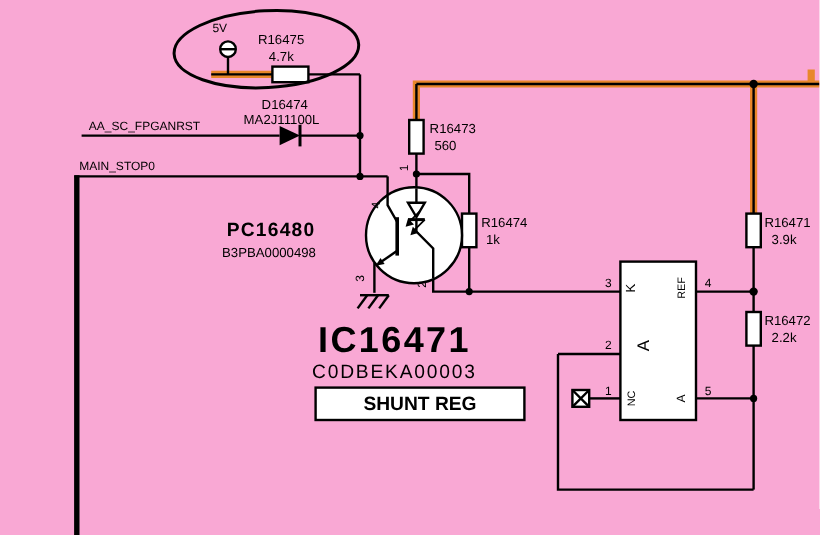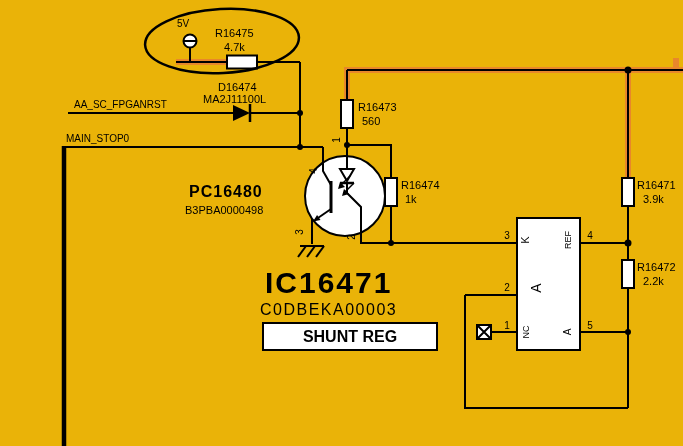--- a/index.html
+++ b/index.html
@@ -1,16 +1,16 @@
 <!DOCTYPE html>
 <html><head>
 <meta charset="utf-8">
 <style>
   html,body{margin:0;padding:0;background:#fff;}
-  .page{position:relative;width:683px;height:446px;background:#eab308;overflow:hidden;
+  .page{position:relative;width:683px;height:446px;background:#f9a8d4;overflow:hidden;
         font-family:"Liberation Sans",sans-serif;}
   svg{display:block;}
   text{font-family:"Liberation Sans",sans-serif;fill:#000;}
   .t9{font-size:9px}.t10{font-size:10px}.t11{font-size:11px}
   .t14{font-size:14px}.t15{font-size:16px;letter-spacing:1.5px}
   .t16b{font-size:16px;font-weight:bold}.t16bl{font-size:16px;font-weight:bold;letter-spacing:1px}
   .t30b{font-size:30px;font-weight:bold;letter-spacing:2px}
   .mid{text-anchor:middle}
 </style>
 </head>

